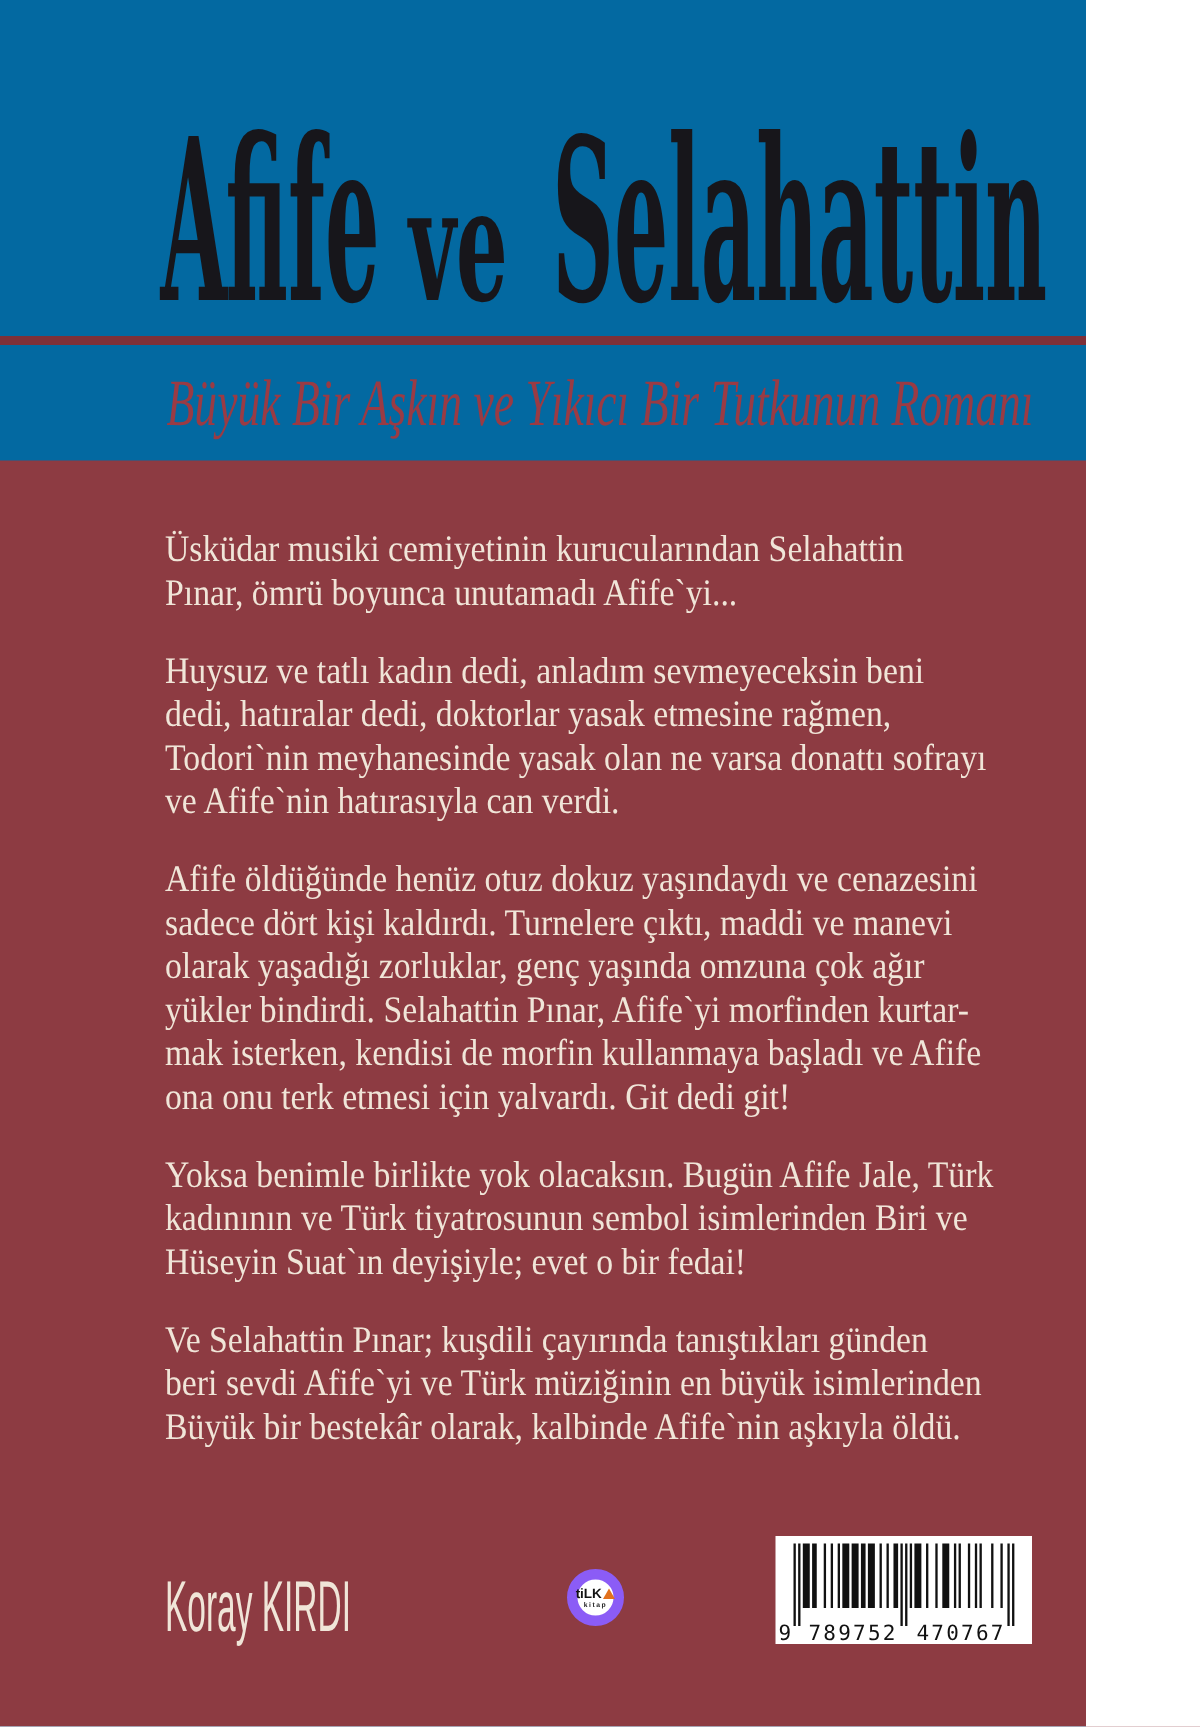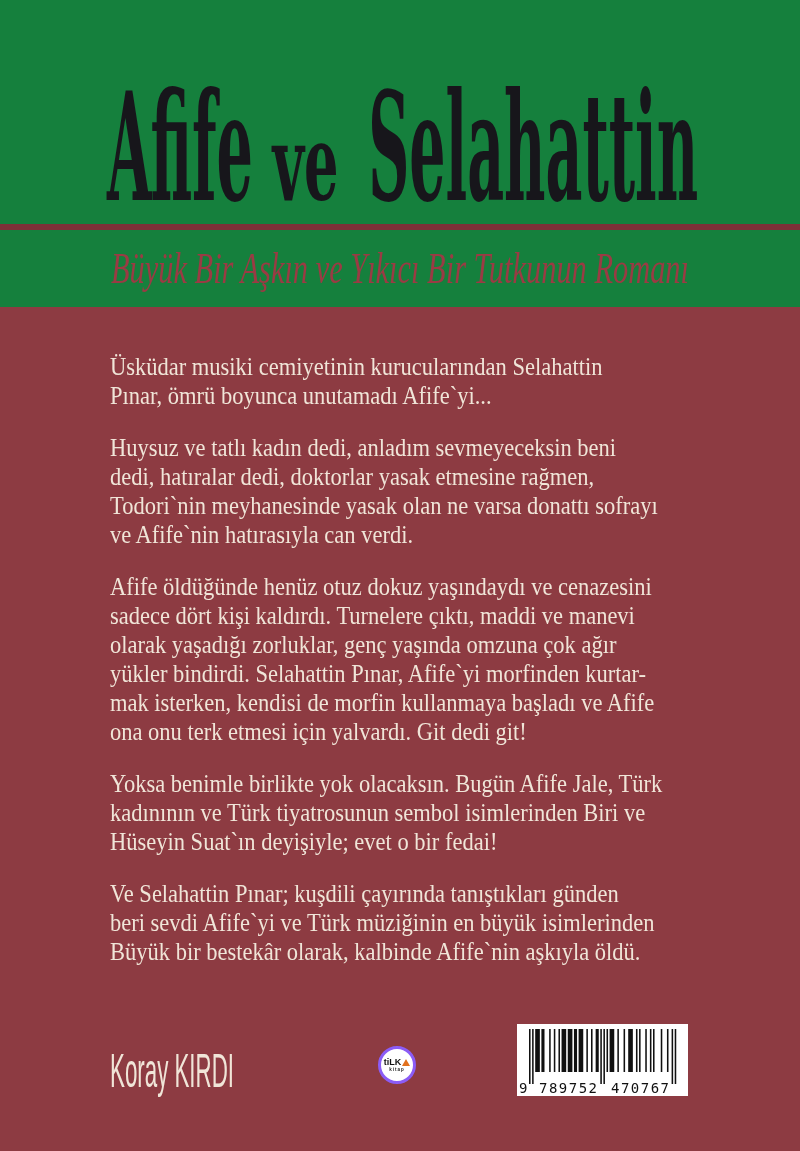--- a/index.html
+++ b/index.html
@@ -1,18 +1,18 @@
 <!DOCTYPE html>
 <html><head>
 <meta charset="utf-8">
 <style>
   html,body { margin:0; padding:0; background:#ffffff; }
   .cover {
-    position:relative; width:800px; height:1151px;
-    background:#15803d; overflow:hidden;
+    position:relative; width:724px; height:1151px;
+    background:#0369a1; overflow:hidden;
     font-family:"Liberation Serif", serif;
   }
   
   .red-panel {
     position:absolute; left:0; top:307px; width:800px; height:844px;
     background:#8D3B42;
   }
   
   .header-svg { position:absolute; left:0; top:0; display:block; }
   .title-text {
@@ -29,21 +29,21 @@
     transform:scaleX(0.9); transform-origin:left top;
     color:#F0E5D8; font-size:25px; line-height:29px;
   }
   .synopsis p { margin:0 0 23px 0; white-space:pre; }
   
   .author-svg { position:absolute; left:105px; top:1040px; display:block; }
   .author-text { font-family:"Liberation Sans", sans-serif; fill:#F0E5D8; }
   
   .logo {
     position:absolute; left:378px; top:1046px; width:38px; height:38px;
-    background:#ffffff; border:3px solid #8b5cf6; border-radius:50%;
+    background:#ffffff; border:7px solid #8b5cf6; border-radius:50%;
     box-sizing:border-box; display:flex; flex-direction:column;
     align-items:center; justify-content:center;
     font-family:"Liberation Sans", sans-serif; line-height:1;
   }
   .logo-line1 { display:flex; align-items:center; }
   .logo-main { font-size:9px; font-weight:bold; color:#111; letter-spacing:0px; }
   .fox { width:0; height:0; margin-left:1px;
          border-left:4px solid transparent; border-right:4px solid transparent;
          border-bottom:7px solid #E2711D; }
   .logo-sub { font-size:4.5px; font-weight:bold; color:#222; letter-spacing:1px; margin-top:1px; }

